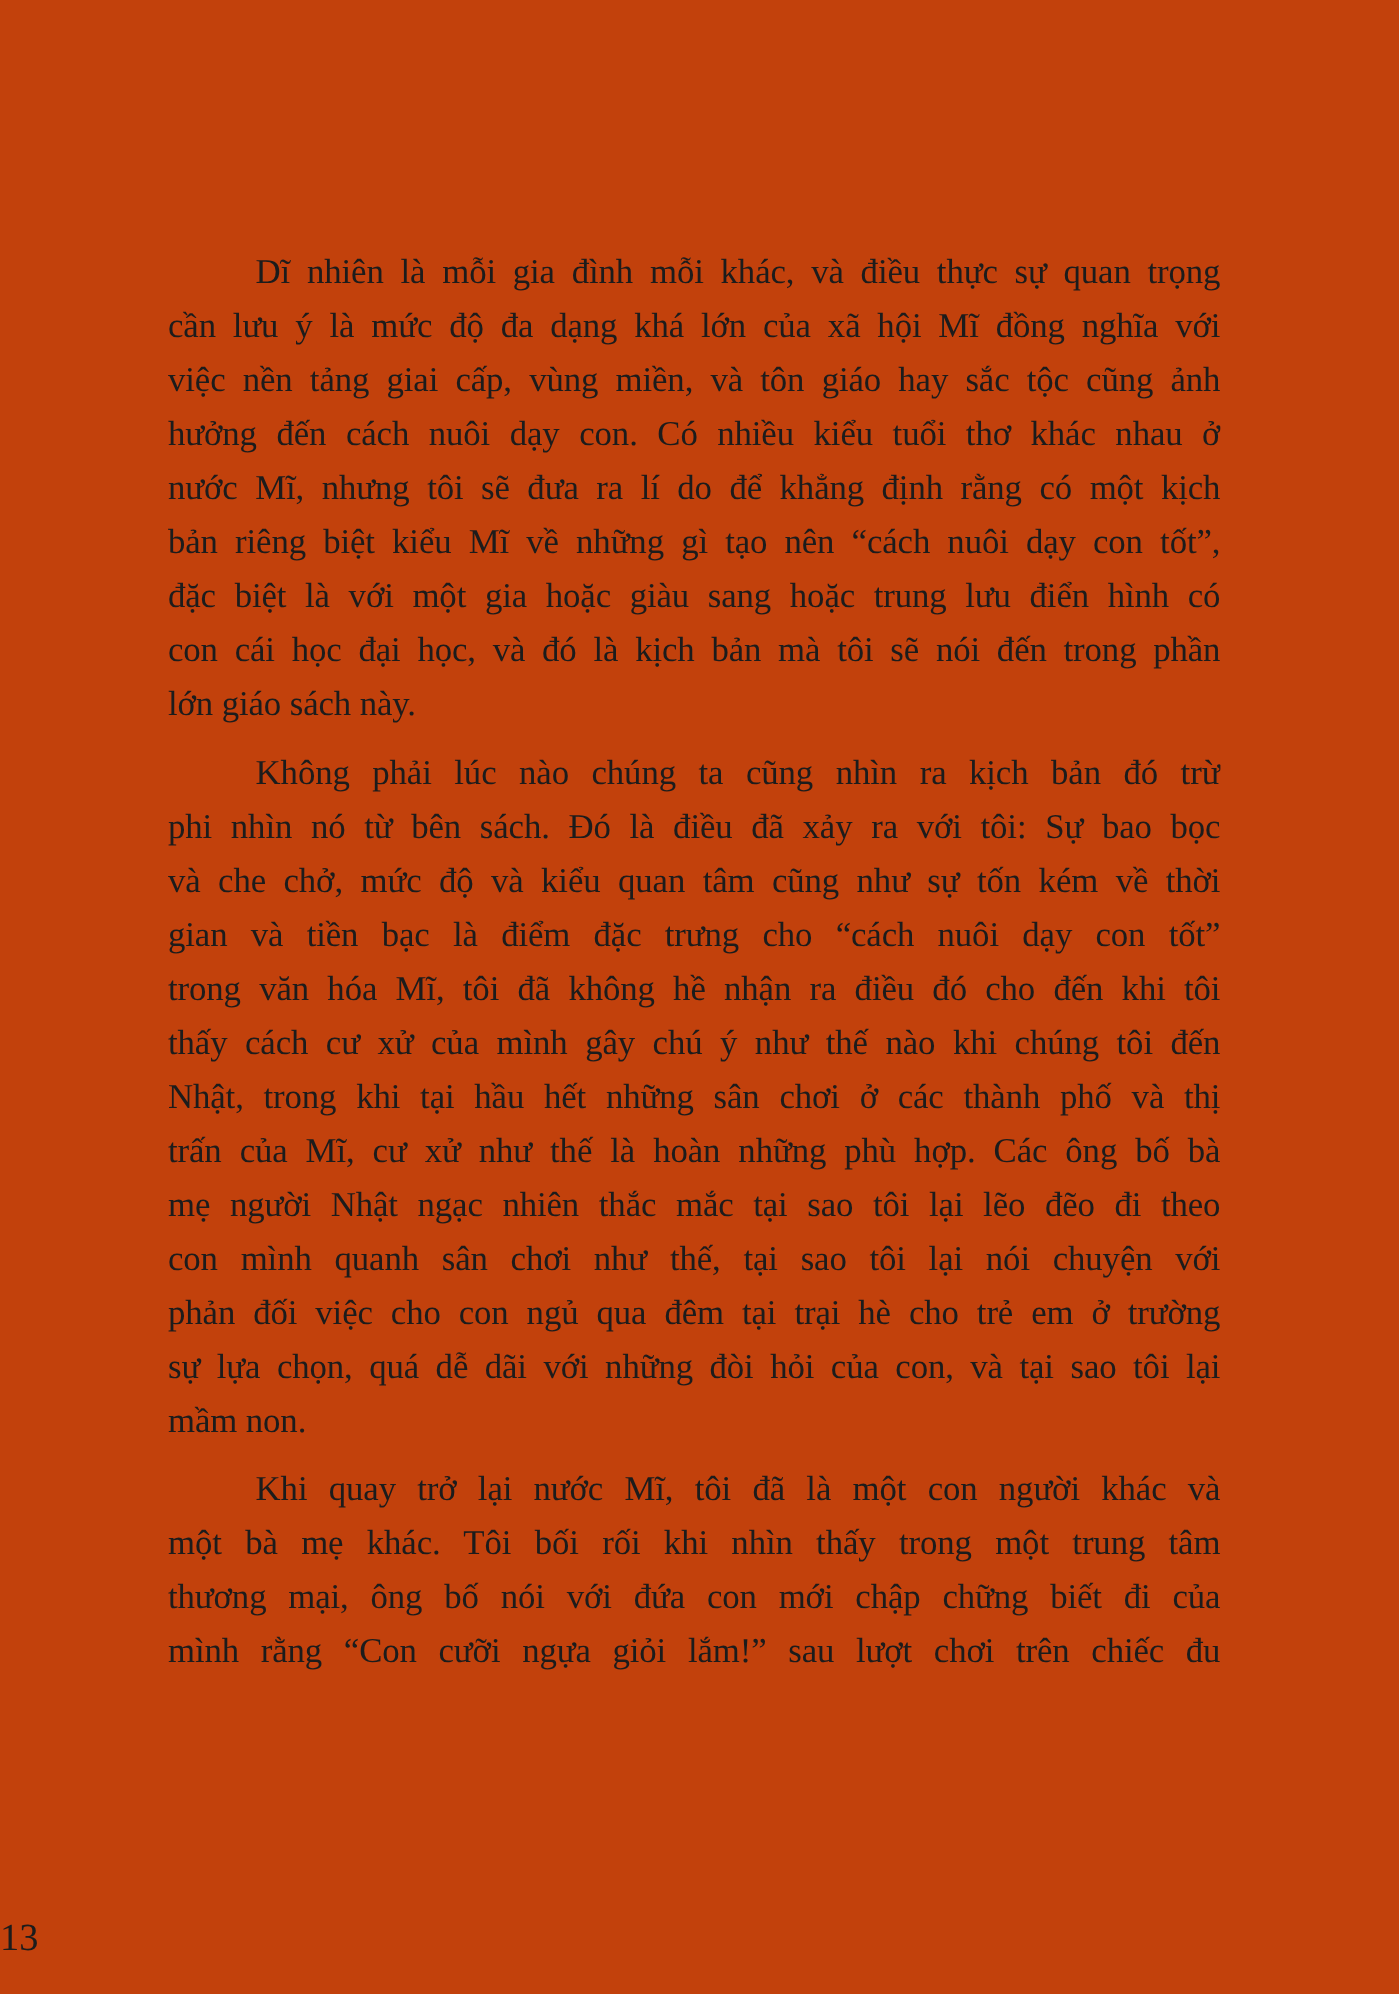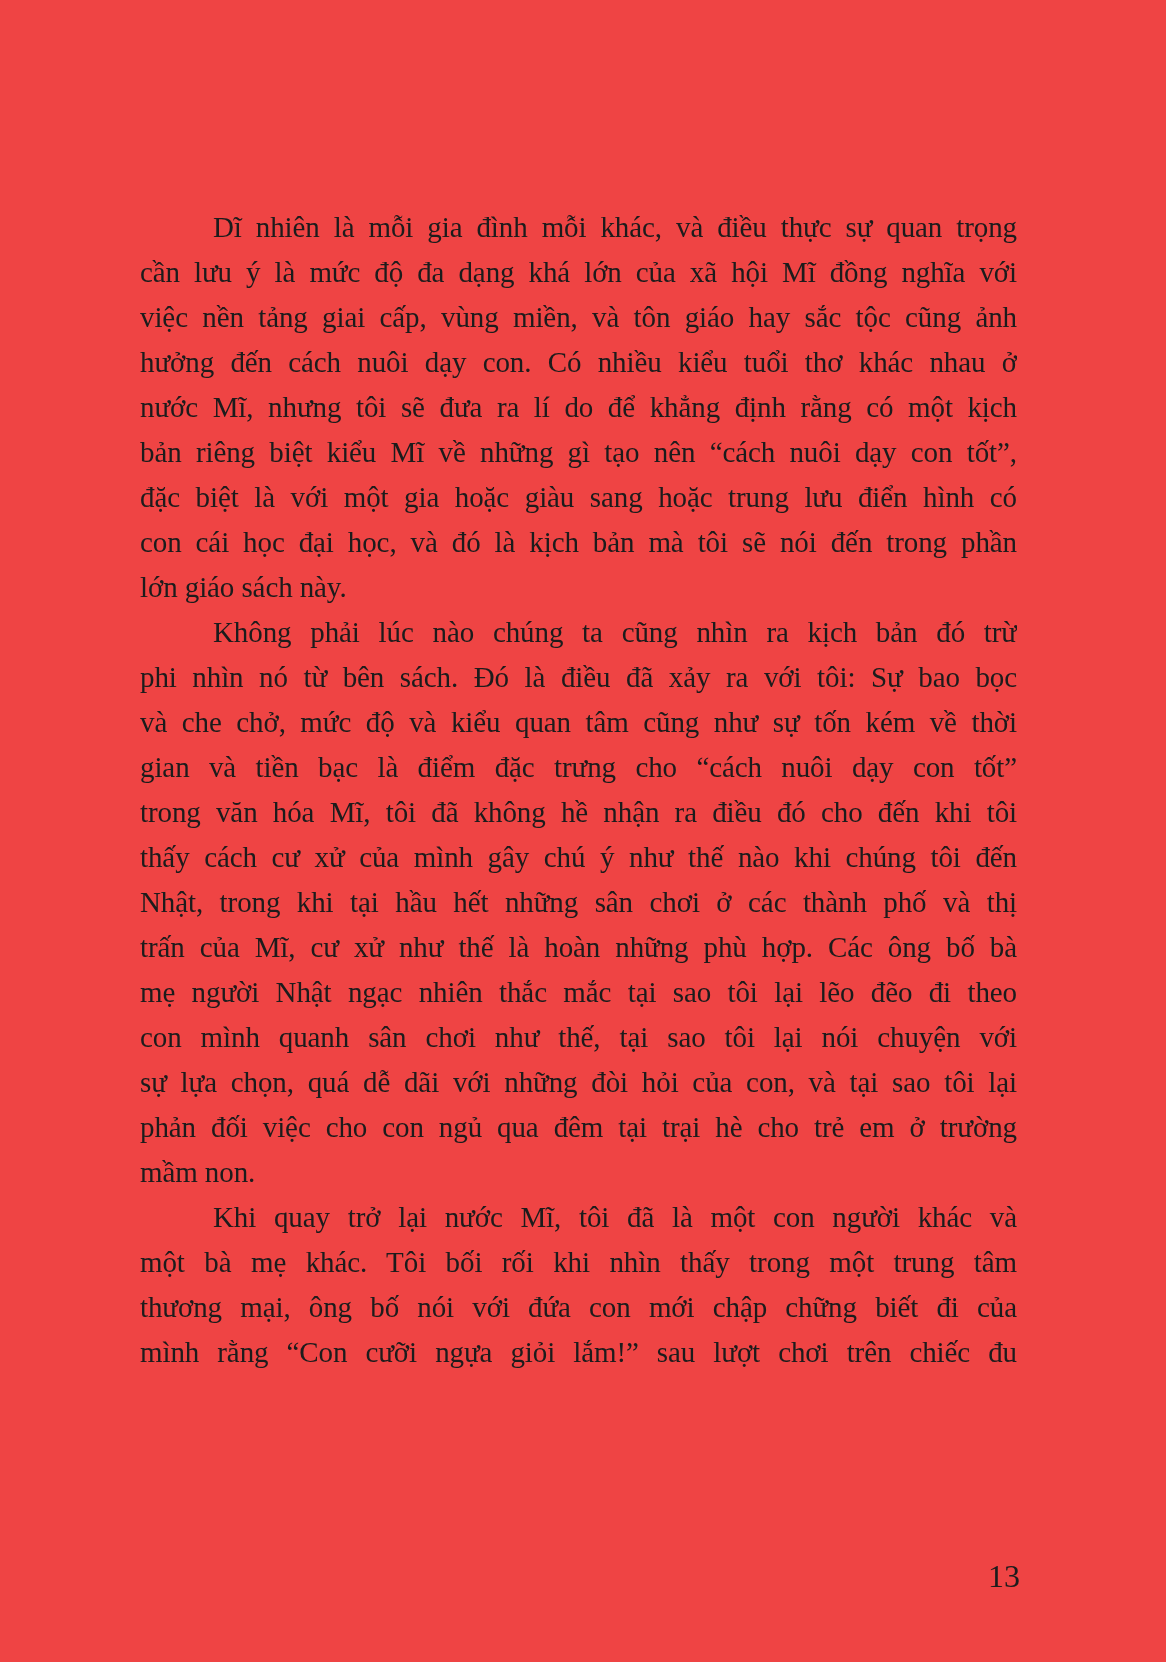--- a/index.html
+++ b/index.html
@@ -4,54 +4,55 @@
 <style>
   html, body {
     margin: 0;
     padding: 0;
     background: #ffffff;
   }
   .page {
     position: relative;
     width: 1166px;
     height: 1662px;
-    background: #ef4444;
+    background: #c2410c;
     font-family: "Liberation Serif", serif;
     color: #1c1c1c;
     overflow: hidden;
   }
   .text-block {
     position: absolute;
     left: 140px;
     top: 205px;
     width: 877px;
     font-size: 29px;
     line-height: 45px;
     letter-spacing: -0.1px;
   }
   .para + .para {
+    margin-top: 12px;
   }
   .line {
     height: 45px;
     overflow: hidden;
     text-align: justify;
     text-align-last: justify;
   }
   .line.first {
     text-indent: 73px;
   }
   .line.last {
     text-align-last: left;
   }
   .page-number {
     position: absolute;
-    top: 1556px;
+    top: 1594px;
     left: 0;
     width: 1020px;
-    text-align: right;
+    text-align: left;
     font-size: 32px;
     line-height: 40px;
   }
 </style>
 </head>
 <body>
 
 <div class="page">
   <div class="text-block">
 
@@ -71,22 +72,22 @@
       <div class="line first">Không phải lúc nào chúng ta cũng nhìn ra kịch bản đó trừ</div>
       <div class="line">phi nhìn nó từ bên sách. Đó là điều đã xảy ra với tôi: Sự bao bọc</div>
       <div class="line">và che chở, mức độ và kiểu quan tâm cũng như sự tốn kém về thời</div>
       <div class="line">gian và tiền bạc là điểm đặc trưng cho “cách nuôi dạy con tốt”</div>
       <div class="line">trong văn hóa Mĩ, tôi đã không hề nhận ra điều đó cho đến khi tôi</div>
       <div class="line">thấy cách cư xử của mình gây chú ý như thế nào khi chúng tôi đến</div>
       <div class="line">Nhật, trong khi tại hầu hết những sân chơi ở các thành phố và thị</div>
       <div class="line">trấn của Mĩ, cư xử như thế là hoàn những phù hợp. Các ông bố bà</div>
       <div class="line">mẹ người Nhật ngạc nhiên thắc mắc tại sao tôi lại lẽo đẽo đi theo</div>
       <div class="line">con mình quanh sân chơi như thế, tại sao tôi lại nói chuyện với</div>
+      <div class="line">phản đối việc cho con ngủ qua đêm tại trại hè cho trẻ em ở trường</div>
       <div class="line">sự lựa chọn, quá dễ dãi với những đòi hỏi của con, và tại sao tôi lại</div>
-      <div class="line">phản đối việc cho con ngủ qua đêm tại trại hè cho trẻ em ở trường</div>
       <div class="line last">mầm non.</div>
     </div>
 
     <div class="para">
       <div class="line first">Khi quay trở lại nước Mĩ, tôi đã là một con người khác và</div>
       <div class="line">một bà mẹ khác. Tôi bối rối khi nhìn thấy trong một trung tâm</div>
       <div class="line">thương mại, ông bố nói với đứa con mới chập chững biết đi của</div>
       <div class="line">mình rằng “Con cưỡi ngựa giỏi lắm!” sau lượt chơi trên chiếc đu</div>
     </div>
 

